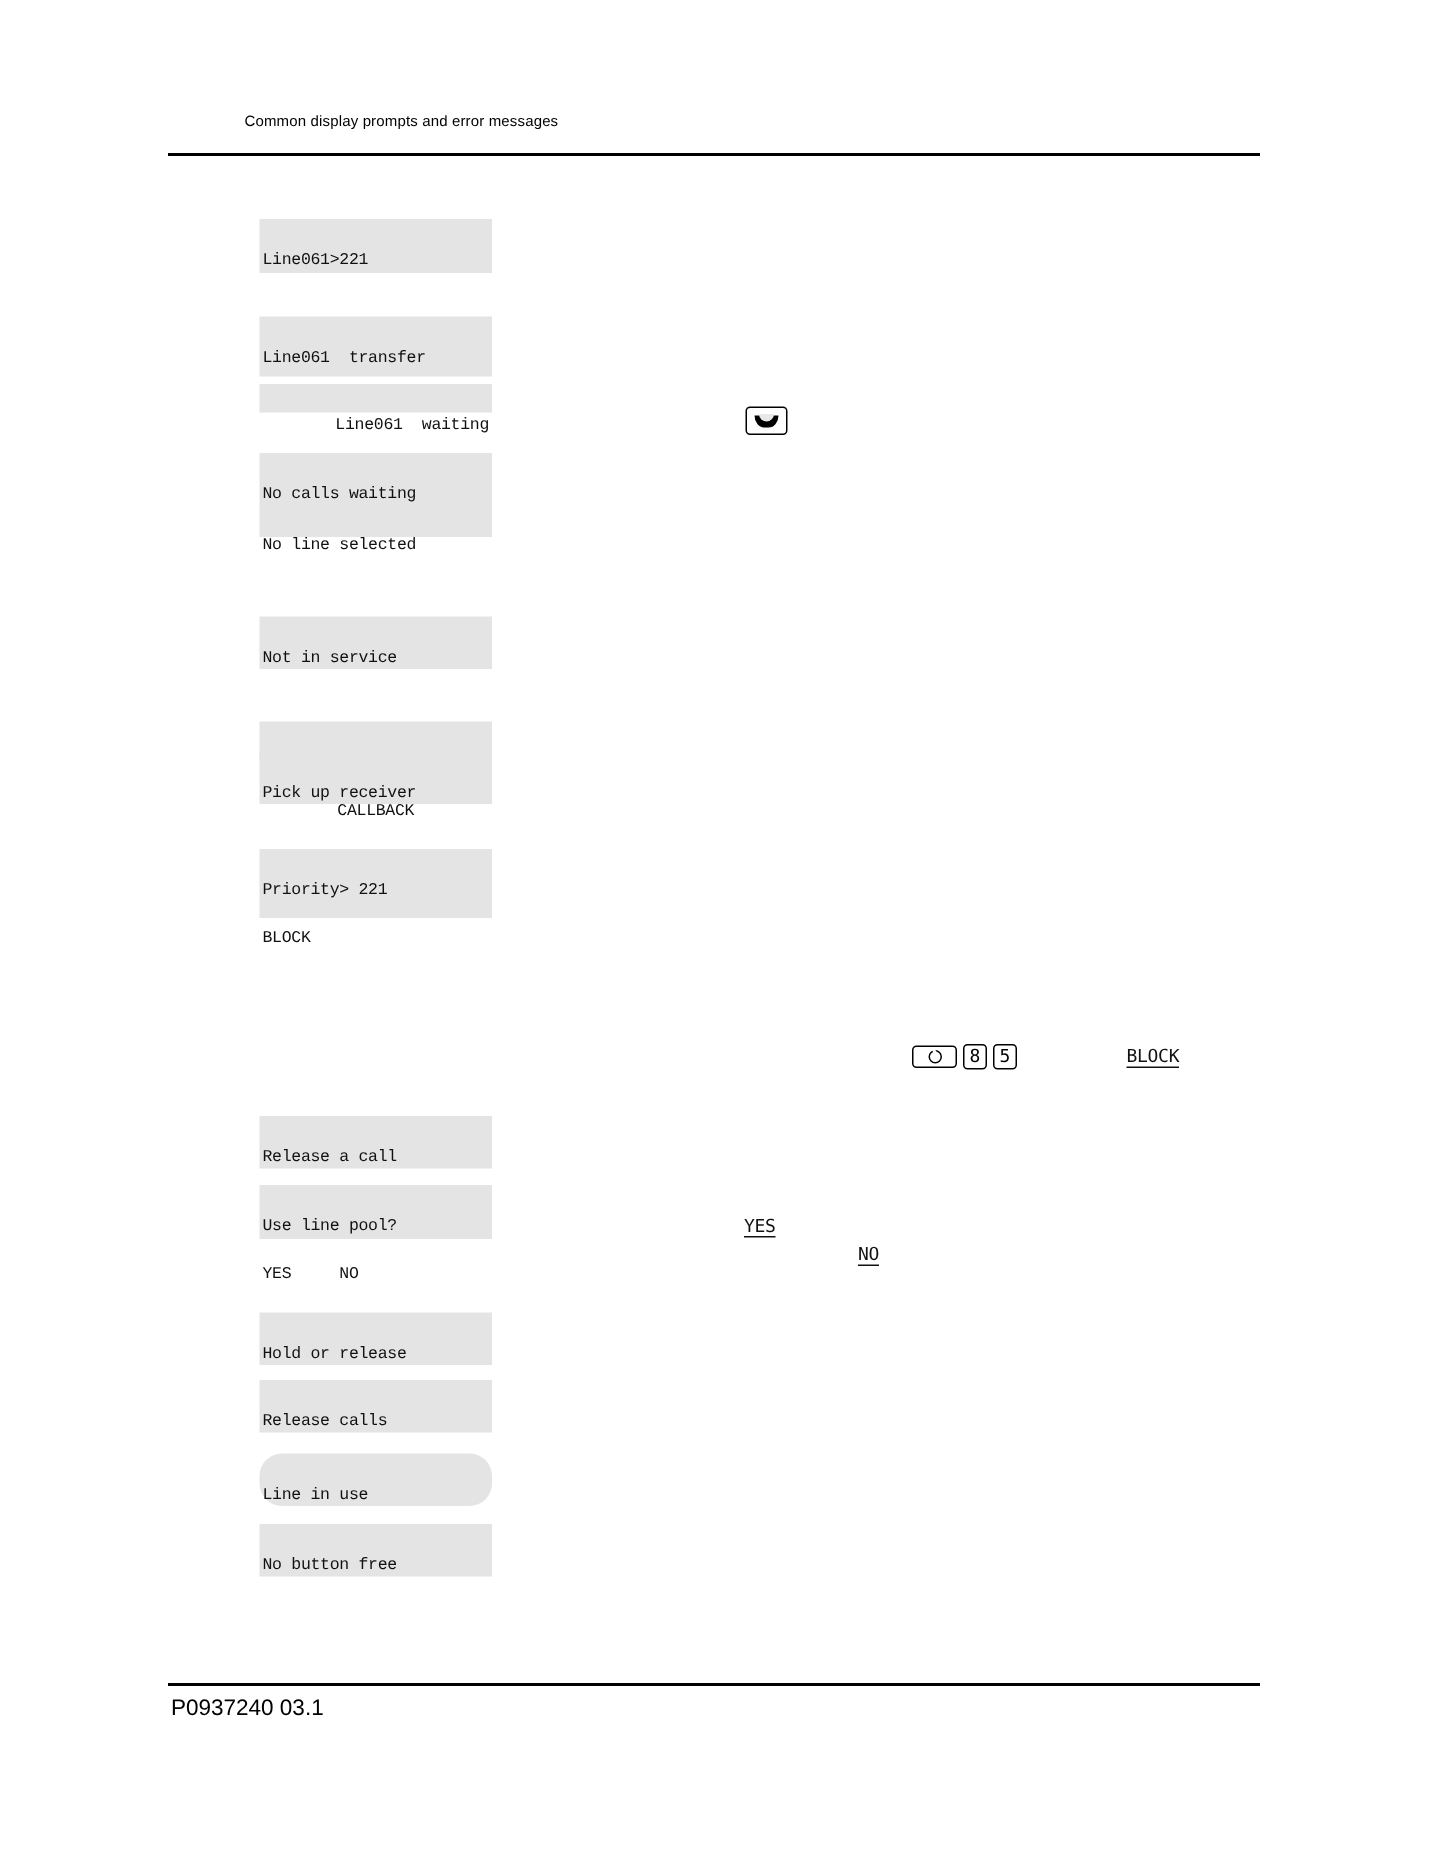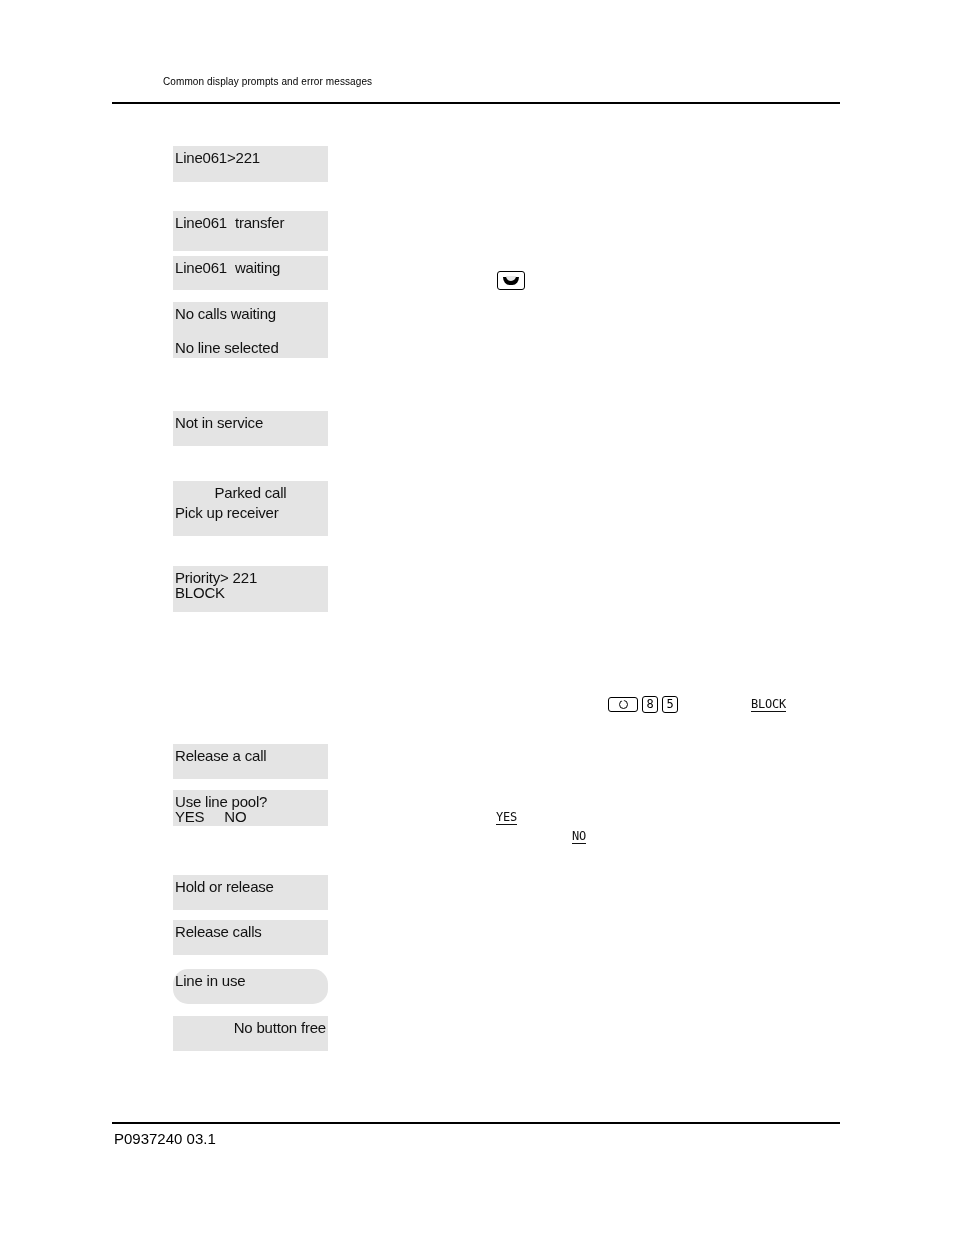--- a/index.html
+++ b/index.html
@@ -59,26 +59,27 @@
   
   .lcd {
     position: absolute;
     left: 173px;
     width: 155px;
     background: #e4e4e4;
     box-sizing: border-box;
     padding: 4px 2px 0 2px;
   }
   .lcd-line {
-    font-family: Liberation Sans, sans-serif;
-    font-size: 15px;
+    font-family: Liberation Mono, monospace;
+    font-size: 11px;
     line-height: 15px;
     color: #111111;
     white-space: pre;
     letter-spacing: -0.2px;
+    margin-top: 17px;
   }
 
   
   .keyrow {
     position: absolute;
     display: flex;
     align-items: center;
     gap: 4px;
   }
   .key {
@@ -169,21 +170,21 @@
 
   <div id="lcd-container">
       <div class="lcd" style="top: 146px; height: 36px;">
         <div class="lcd-line">Line061&gt;221</div>
         <div class="lcd-line"></div>
       </div>
       <div class="lcd" style="top: 211px; height: 40px;">
         <div class="lcd-line">Line061  transfer</div>
         <div class="lcd-line"></div>
       </div>
-      <div class="lcd" style="top: 256px; height: 34px;">
+      <div class="lcd" style="top: 256px; height: 19px; text-align: right;">
         <div class="lcd-line">Line061  waiting</div>
         <div class="lcd-line"></div>
       </div>
       <div class="lcd" style="top: 302px; height: 35px;">
         <div class="lcd-line">No calls waiting</div>
         <div class="lcd-line"></div>
       </div>
       <div class="lcd" style="top: 336px; height: 22px;">
         <div class="lcd-line">No line selected</div>
         <div class="lcd-line"></div>
@@ -217,21 +218,21 @@
         <div class="lcd-line"></div>
       </div>
       <div class="lcd" style="top: 920px; height: 35px;">
         <div class="lcd-line">Release calls</div>
         <div class="lcd-line"></div>
       </div>
       <div class="lcd" style="top: 969px; height: 35px; border-radius: 15px;">
         <div class="lcd-line">Line in use</div>
         <div class="lcd-line"></div>
       </div>
-      <div class="lcd" style="top: 1016px; height: 35px; text-align: right;">
+      <div class="lcd" style="top: 1016px; height: 35px;">
         <div class="lcd-line">No button free</div>
         <div class="lcd-line"></div>
       </div>
     </div>
 
   <div class="keyrow" id="release-key-row" style="top: 271px; left: 497px;">
     <span class="key key-handset">
       <span class="handset-glyph"></span>
     </span>
   </div>

